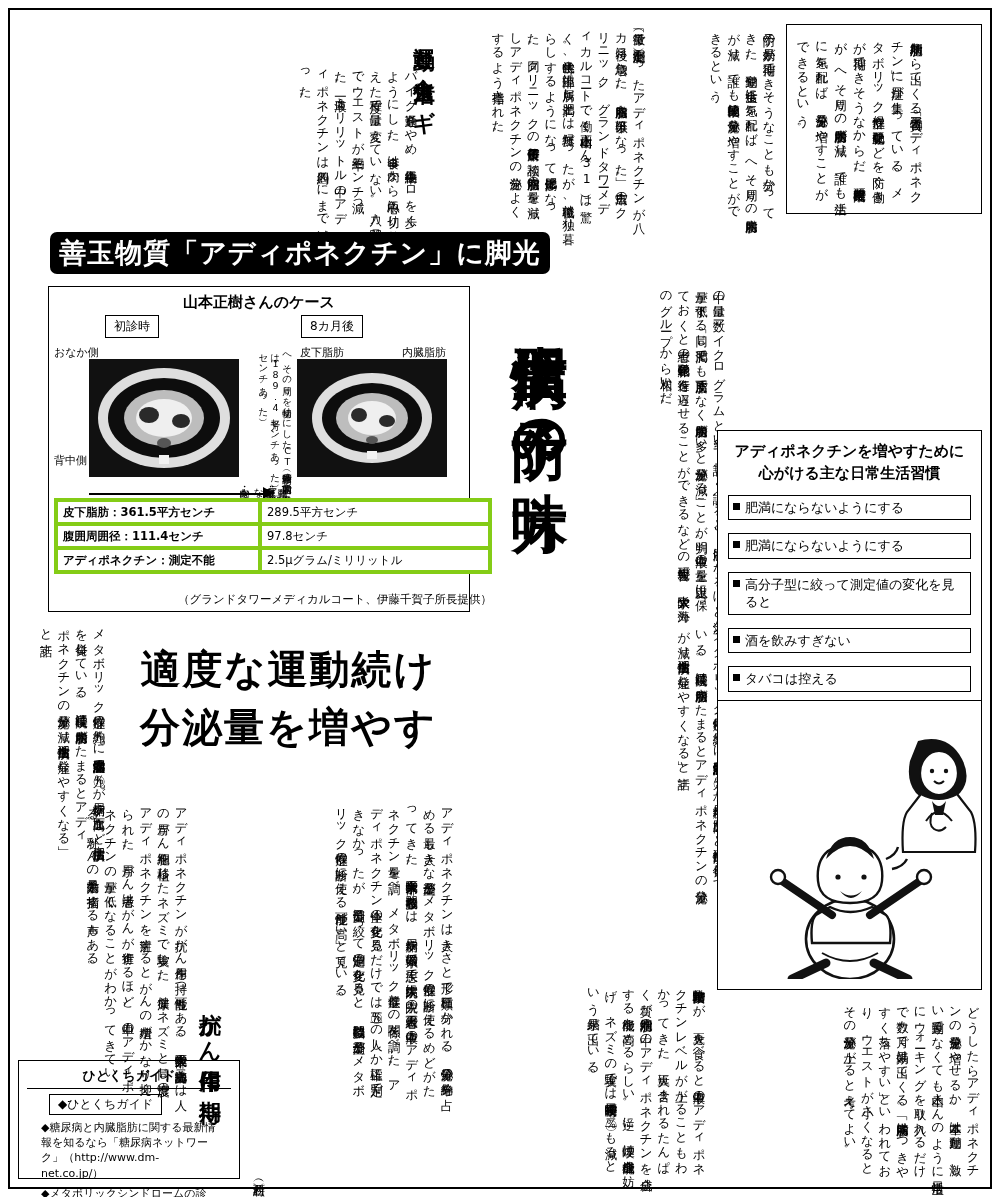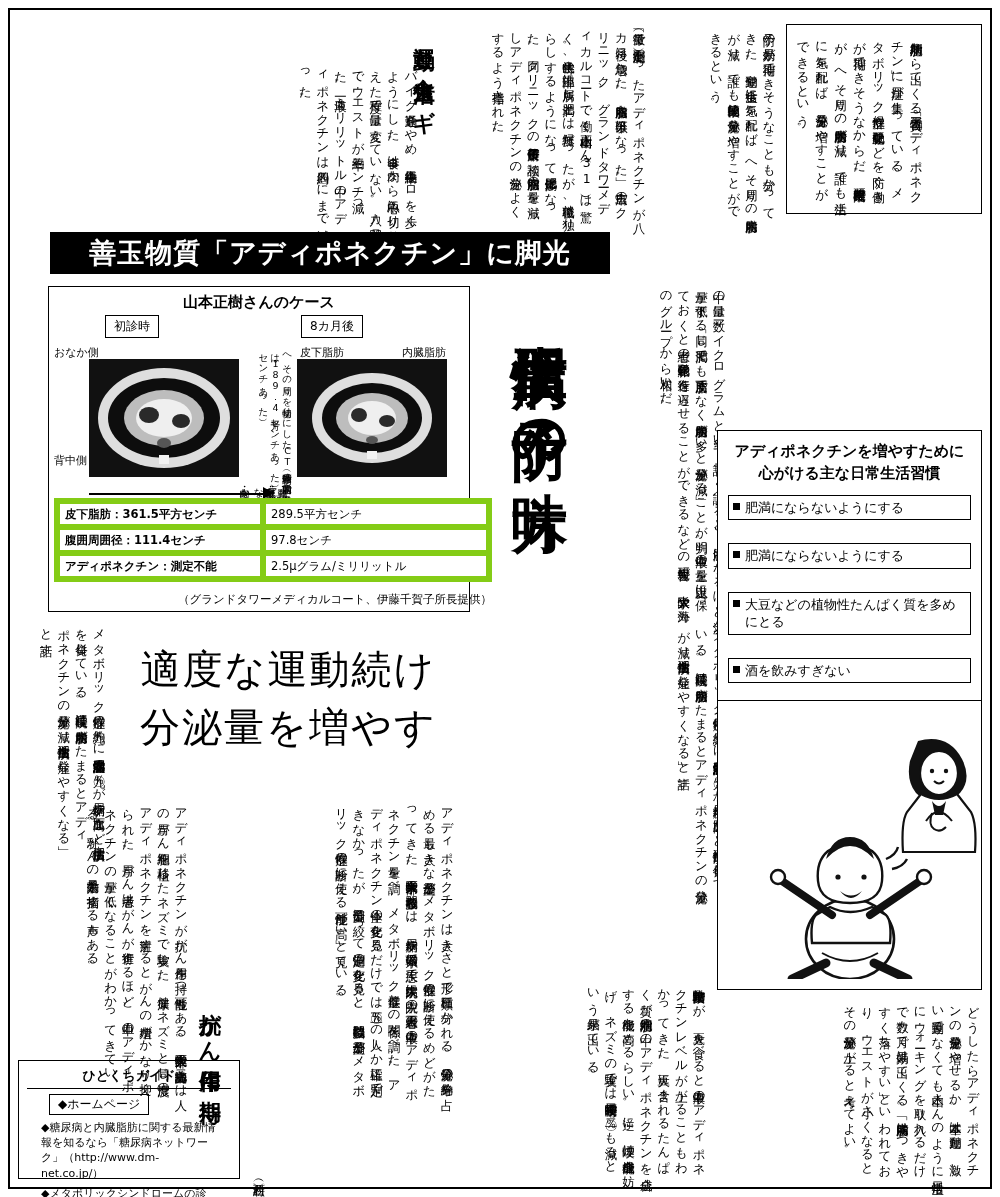--- a/index.html
+++ b/index.html
@@ -7,53 +7,53 @@
   #page{position:relative;width:1000px;height:1197px;overflow:hidden;background:#fff;}
   .frame{position:absolute;left:8px;top:8px;width:984px;height:1181px;border:2px solid #000;box-sizing:border-box;}
   .col{position:absolute;writing-mode:vertical-rl;text-orientation:upright;line-height:1.42;letter-spacing:0.02em;}
   .body-txt{font-size:12.4px;}
 
   
   .lead-box{position:absolute;right:18px;top:24px;width:196px;height:190px;border:1.5px solid #000;box-sizing:border-box;padding:8px 6px;}
   .lead-box .col{position:static;height:170px;font-size:12.6px;line-height:1.5;}
 
   
-  .banner{position:absolute;left:50px;top:232px;width:560px;height:42px;background:#000;color:#fff;
+  .banner{position:absolute;left:50px;top:232px;width:500px;height:42px;background:#000;color:#fff;
     display:flex;align-items:center;justify-content:center;font-weight:bold;font-size:27px;letter-spacing:1px;
-    font-family:"DejaVu Serif","Liberation Serif",serif;}
+    font-family:"DejaVu Serif","Liberation Serif",serif;border-radius:7px;}
 
   
   .bigtitle{position:absolute;right:430px;top:300px;writing-mode:vertical-rl;text-orientation:upright;
     font-family:"DejaVu Serif","Liberation Serif",serif;font-weight:bold;font-size:56px;line-height:1.06;letter-spacing:2px;}
 
   
   .subhead{position:absolute;left:140px;top:640px;writing-mode:horizontal-tb;font-family:"DejaVu Serif","Liberation Serif",serif;
-    font-weight:normal;font-size:40px;line-height:1.45;letter-spacing:2px;text-align:center;}
+    font-weight:bold;font-size:40px;line-height:1.45;letter-spacing:2px;text-align:center;}
   .midhead{position:absolute;writing-mode:vertical-rl;text-orientation:upright;font-family:"DejaVu Serif","Liberation Serif",serif;
     font-weight:bold;font-size:22px;letter-spacing:2px;}
 
   
   .ct-box{position:absolute;left:48px;top:286px;width:422px;height:326px;border:1.5px solid #000;box-sizing:border-box;background:#fff;}
   .ct-title{position:absolute;left:0;top:6px;width:100%;text-align:center;font-size:15px;font-weight:bold;}
   .tag{position:absolute;border:1.2px solid #000;background:#fff;font-size:12px;padding:2px 8px;}
   .ct-img{position:absolute;background:#0a0a0a;overflow:hidden;}
   .lbl{position:absolute;font-size:11px;background:#fff;padding:0 1px;}
   .arrowline{position:absolute;height:2px;background:#000;}
   .arrowhead{position:absolute;width:0;height:0;border-top:6px solid transparent;border-bottom:6px solid transparent;border-left:11px solid #000;}
 
   .datatable{position:absolute;left:54px;top:498px;width:438px;font-size:11.5px;border-collapse:collapse;}
-  .datatable td{border:6px solid #84cc16;padding:2.5px 5px;background:#fff;}
+  .datatable td{border:4px solid #84cc16;padding:2.5px 5px;background:#fff;}
   .datatable td.k{width:190px;font-weight:bold;}
   .caption{position:absolute;left:54px;top:592px;width:438px;text-align:right;font-size:11.5px;}
 
   
   .tips{position:absolute;right:18px;top:430px;width:265px;height:298px;border:1.5px solid #000;box-sizing:border-box;background:#fff;padding:8px 10px;}
   .tips h3{margin:2px 0 10px;font-size:15px;text-align:center;line-height:1.45;font-weight:bold;}
   .tips ul{list-style:none;margin:0;padding:0;}
-  .tips li{font-size:13px;line-height:1.35;margin:0 0 23px;padding:3px 4px 3px 16px;border:1px solid #000;position:relative;}
+  .tips li{font-size:13px;line-height:1.35;margin:0 0 13px;padding:3px 4px 3px 16px;border:1px solid #000;position:relative;}
   .tips li:before{content:"";position:absolute;left:4px;top:7px;width:7px;height:7px;background:#000;}
 
   
   .illus{position:absolute;right:18px;top:700px;width:265px;height:290px;border:1.5px solid #000;box-sizing:border-box;background:#fff;overflow:hidden;}
 
   
   .guide{position:absolute;left:18px;bottom:18px;width:222px;height:119px;border:1.5px solid #000;box-sizing:border-box;padding:6px 8px;}
   .guide .gh{text-align:center;font-size:13px;font-weight:bold;border-bottom:1px solid #000;padding-bottom:3px;margin-bottom:4px;}
   .guide .gsub{text-align:center;font-size:12px;border:1px solid #000;display:inline-block;padding:1px 8px;margin:0 0 5px 22px;}
   .guide p{margin:0 14px 5px;font-size:11px;line-height:1.38;}
@@ -163,21 +163,21 @@
   <div class="col body-txt" style="right:18px;top:998px;height:182px;width:265px;">どうしたらアディポネクチンの分泌量を増やせるか。基本は運動だ。激しい運動でなくても山本さんのように日常生活にウォーキングを取り入れるだけで数カ月で効果は出てくる。「内臓脂肪はつきやすく落ちやすい」といわれており、ウエストが小さくなるとその分泌量が上がると考えてよい。</div>
 
   <div class="tips">
     <h3>
       <span>アディポネクチンを増やすために</span><br>
       <span>心がける主な日常生活習慣</span>
     </h3>
     <ul>
       <li>肥満にならないようにする</li>
       <li>肥満にならないようにする</li>
-      <li>大豆などの植物性たんぱく質を多めにとる</li>
+      <li>高分子型に絞って測定値の変化を見ると</li>
       <li>酒を飲みすぎない</li>
       <li>タバコは控える</li>
       <li>規則正しい生活をする</li>
     </ul>
   </div>
 
   <div class="illus">
     <svg width="263" height="288" viewBox="0 0 263 288">
       <rect x="0" y="0" width="263" height="288" fill="#fff"></rect>
 
@@ -211,19 +211,19 @@
         <path d="M156 262 l34 16" stroke="#111" stroke-width="9" stroke-linecap="round" fill="none"></path>
         <path d="M168 158 q10 -4 12 -12" stroke="#111" stroke-width="2.4" fill="none"></path>
         <path d="M174 168 q11 -2 15 -10" stroke="#111" stroke-width="2.4" fill="none"></path>
       </g>
       <rect x="0" y="278" width="263" height="10" fill="#fff"></rect>
     </svg>
   </div>
 
   <div class="guide">
     <div class="gh">ひとくちガイド</div>
-    <div class="gsub">◆ホームページ</div>
+    <div class="gsub">◆ひとくちガイド</div>
     <p>◆糖尿病と内臓脂肪に関する最新情報を知るなら「糖尿病ネットワーク」（http://www.dm-net.co.jp/）</p>
     <p>◆メタボリックシンドロームの診断基準について解説「日本動脈硬化学会」（http://jas.umin.ac.jp/）</p>
   </div>
 
   <div class="byline">（西村絵）</div>
 </div>
 
 </body></html>

